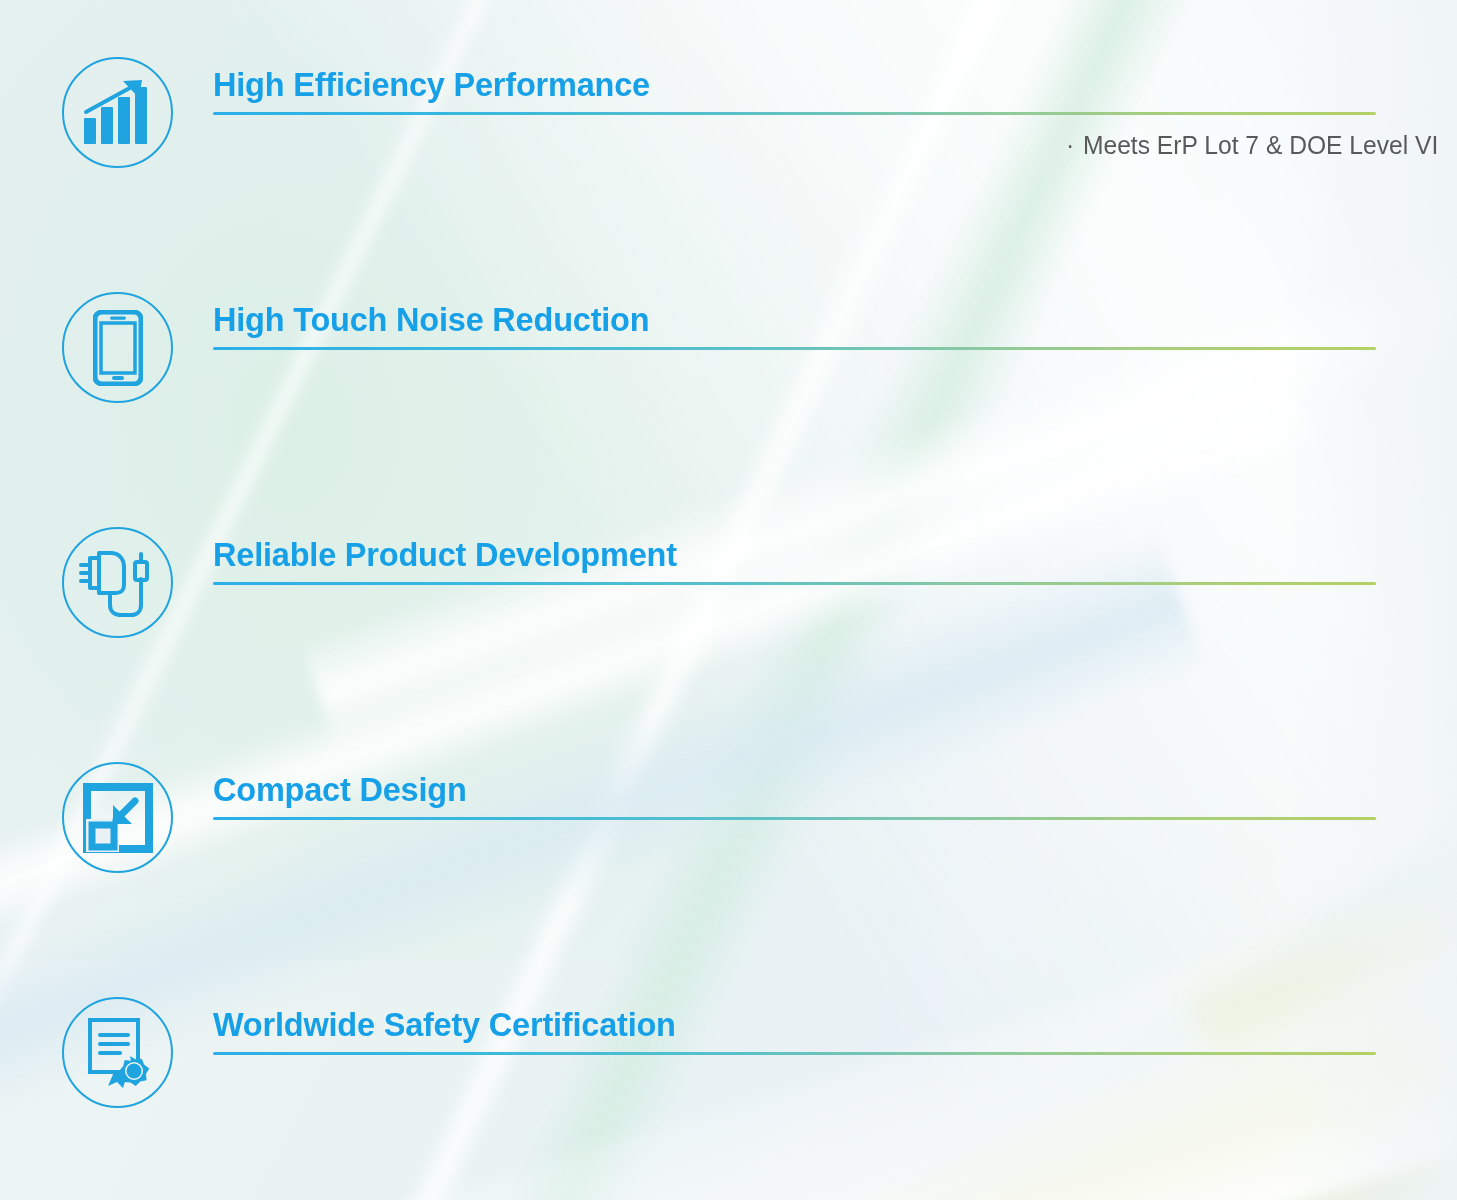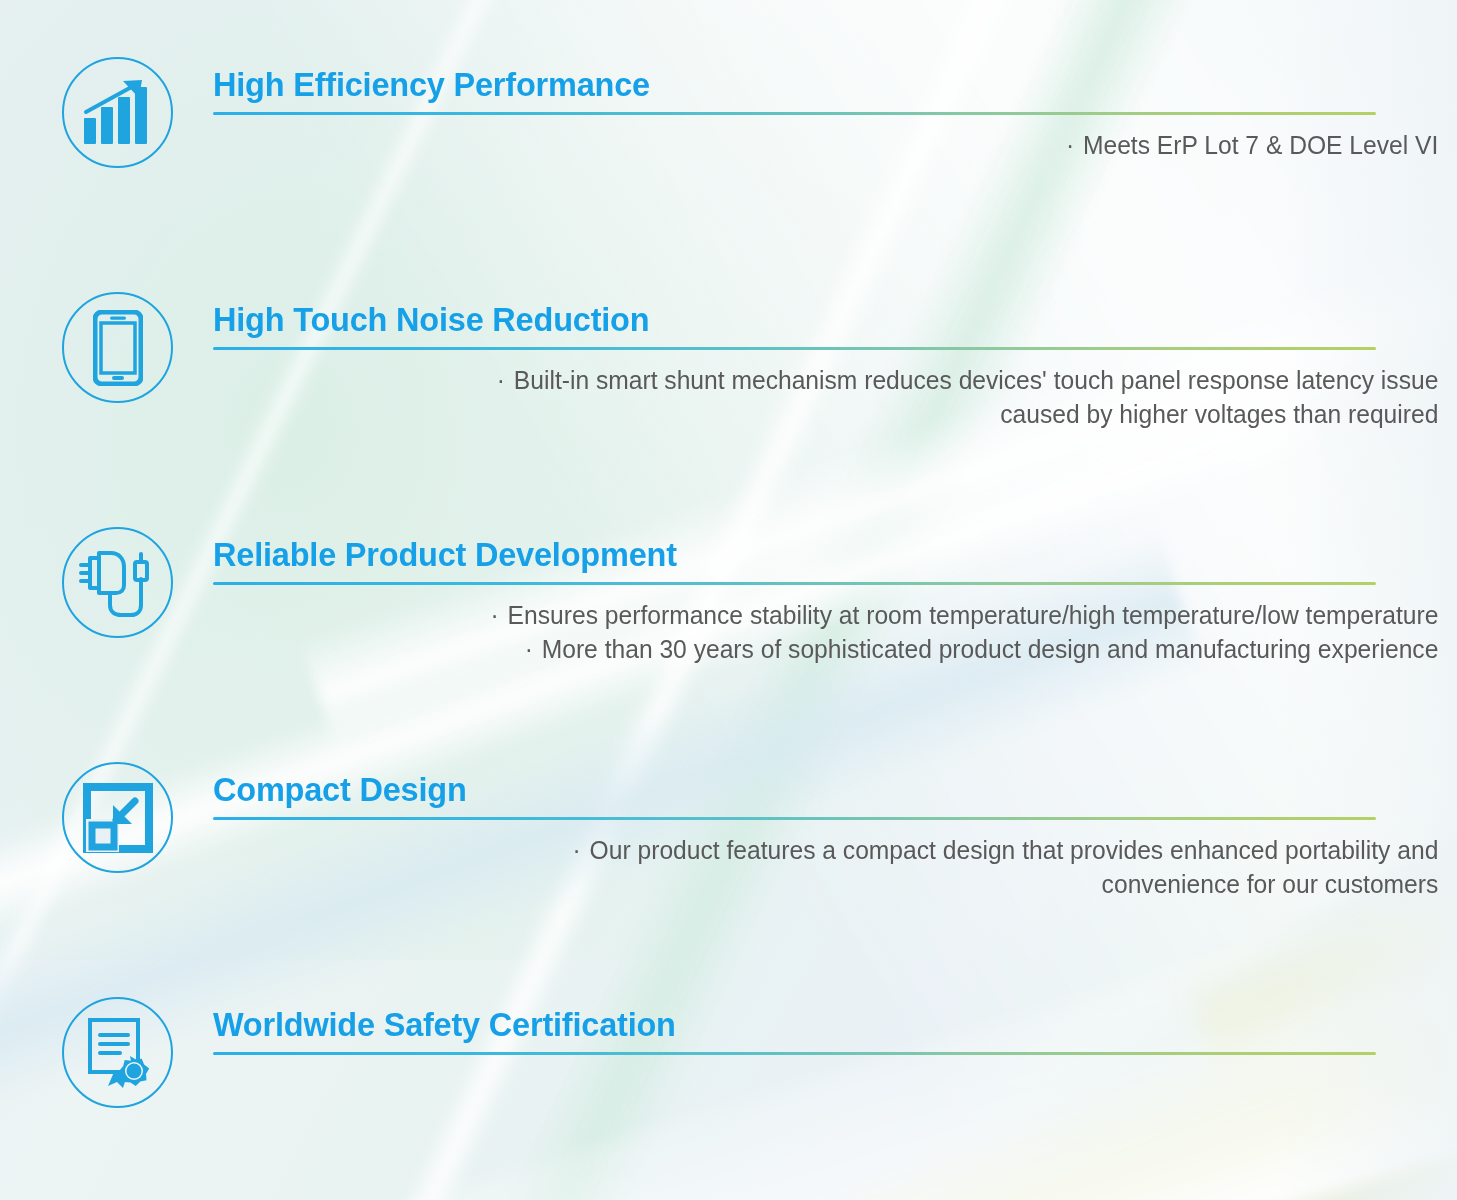--- a/index.html
+++ b/index.html
@@ -163,67 +163,55 @@
     <svg width="50" height="76" viewBox="0 0 50 76">
       <rect x="2" y="2" width="46" height="72" rx="7" fill="none" stroke="#1FA4E0" stroke-width="5"></rect>
       <rect x="8" y="13" width="34" height="50" fill="none" stroke="#1FA4E0" stroke-width="3.5"></rect>
       <rect x="17" y="6.5" width="16" height="3.2" rx="1.6" fill="#1FA4E0"></rect>
       <rect x="19" y="66" width="12" height="4" rx="2" fill="#1FA4E0"></rect>
     </svg>
       </div>
       <div class="body-col">
         <div class="f-title">High Touch Noise Reduction</div>
         <div class="f-rule"></div>
-        <div class="f-lines">
-          <div class="f-line"><span class="bullet">·</span> <span>Built-in smart shunt mechanism reduces devices' touch panel response latency issue</span></div>
-          <div class="f-line"><span class="cont">caused by higher voltages than required</span></div>
-        </div>
       </div>
     </div>
     <div class="feature" style="top: 527px;">
       <div class="icon-wrap">
     <svg width="82" height="76" viewBox="0 0 82 76">
       <g fill="none" stroke="#1FA4E0" stroke-width="4" stroke-linejoin="round" stroke-linecap="round">
         <path d="M22 8 H34 C42 8 47 14 47 22 V40 C47 45 44 48 39 48 H22 Z"></path>
         <rect x="13" y="13" width="9" height="30"></rect>
         <path d="M4 20 H13 M4 28 H13 M4 36 H13"></path>
         <path d="M33 48 V60 C33 67 38 70 44 70 H54 C60 70 64 66 64 60 V34"></path>
         <rect x="58" y="17" width="12" height="18" rx="2"></rect>
         <path d="M64 17 V9"></path>
       </g>
     </svg>
       </div>
       <div class="body-col">
         <div class="f-title">Reliable Product Development</div>
         <div class="f-rule"></div>
-        <div class="f-lines">
-          <div class="f-line"><span class="bullet">·</span> <span>Ensures performance stability at room temperature/high temperature/low temperature</span></div>
-          <div class="f-line"><span class="bullet">·</span> <span>More than 30 years of sophisticated product  design and manufacturing experience</span></div>
-        </div>
       </div>
     </div>
     <div class="feature" style="top: 762px;">
       <div class="icon-wrap">
     <svg width="70" height="70" viewBox="0 0 70 70">
       <path d="M4 4 H66 V66 H4 Z" fill="none" stroke="#1FA4E0" stroke-width="8"></path>
       <rect x="3" y="36" width="33" height="33" fill="#eaf1f5"></rect>
       <rect x="9" y="42" width="22" height="22" fill="none" stroke="#1FA4E0" stroke-width="7"></rect>
       <g stroke="#1FA4E0" stroke-width="7" stroke-linecap="round">
         <path d="M52 18 L33 37"></path>
       </g>
       <path d="M30 41 L30 22 L49 41 Z" fill="#1FA4E0"></path>
     </svg>
       </div>
       <div class="body-col">
         <div class="f-title">Compact Design</div>
         <div class="f-rule"></div>
-        <div class="f-lines">
-          <div class="f-line"><span class="bullet">·</span> <span>Our product features a compact design that provides enhanced portability and</span></div>
-          <div class="f-line"><span class="cont">convenience for our customers</span></div>
-        </div>
       </div>
     </div>
     <div class="feature" style="top: 997px;">
       <div class="icon-wrap">
     <svg width="72" height="74" viewBox="0 0 72 74">
       <path d="M8 4 H56 V56 H8 Z" fill="none" stroke="#1FA4E0" stroke-width="4"></path>
       <g stroke="#1FA4E0" stroke-width="4" stroke-linecap="round">
         <path d="M18 19 H46"></path>
         <path d="M18 28 H46"></path>
         <path d="M18 37 H38"></path>

